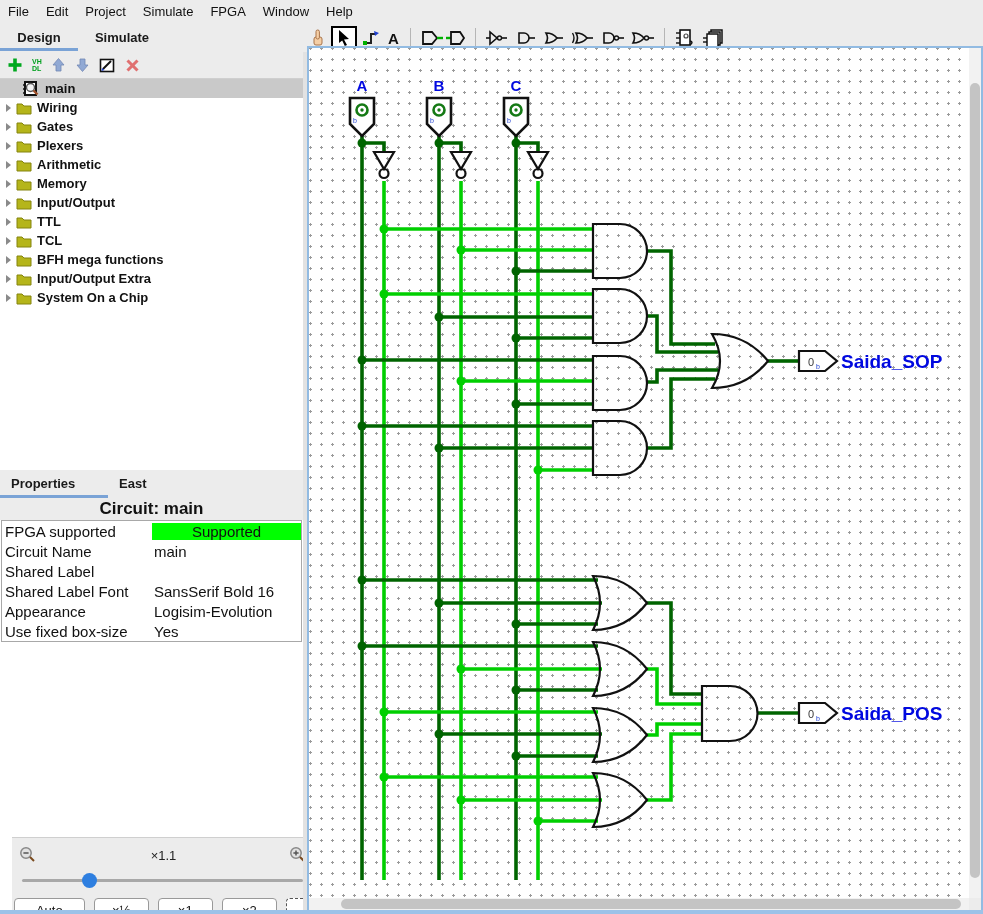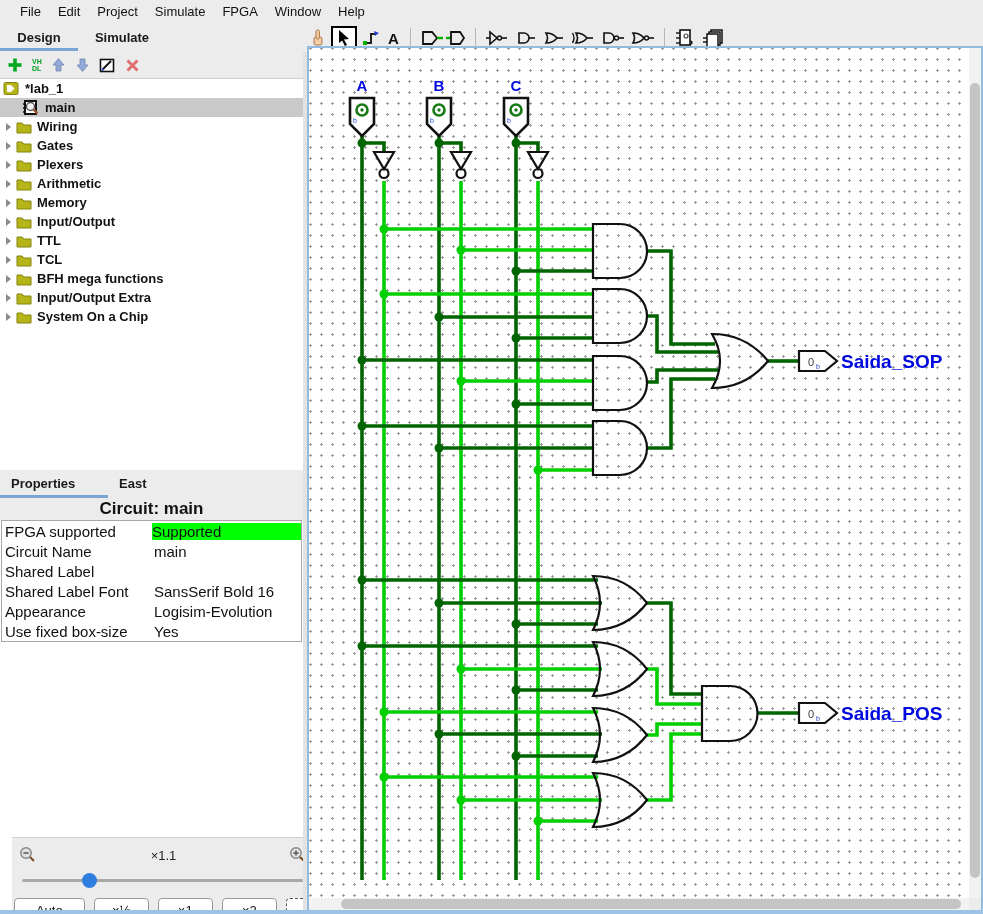--- a/index.html
+++ b/index.html
@@ -1,21 +1,21 @@
 <!DOCTYPE html>
 <html><head>
 <meta charset="utf-8">
 <style>
   * { box-sizing: border-box; }
   body { margin:0; font-family:"Liberation Sans", sans-serif; background:#fff; }
   #win { position:relative; width:983px; height:914px; background:#ececec; overflow:hidden; }
 
   
   .menubar { position:absolute; left:0; top:0; right:0; height:22px; background:#ececec;
-             display:flex; align-items:center; padding-left:20px; gap:17px; font-size:13px; color:#111; }
+             display:flex; align-items:center; padding-left:8px; gap:17px; font-size:13px; color:#111; }
   .menu-item { cursor:default; }
 
   
   .tabbar { position:absolute; left:0; top:22px; right:0; height:30px; background:#ececec; }
   .tab { position:absolute; top:3px; height:24px; display:flex; align-items:center; justify-content:center;
          font-weight:bold; font-size:13px; color:#1a1a1a; }
   #tab-design { left:0; width:78px; }
   #tab-simulate { left:80px; width:84px; }
   .tab-underline { position:absolute; left:0; bottom:1px; width:78px; height:3px; background:#7aa3d6; }
 
@@ -49,21 +49,21 @@
   #ptab-props { left:11px; }
   #ptab-state { left:119px; }
   .ptab-underline { position:absolute; left:0; bottom:0; width:108px; height:3px; background:#7aa3d6; }
   .circuit-header { position:absolute; left:0; top:446px; width:100%; height:22px; background:#ececec;
                     font-weight:bold; font-size:17px; color:#111; text-align:center; line-height:22px; }
   .attr-table { position:absolute; left:1px; top:468px; width:301px; background:#fff;
                 border:1px solid #a8a8a8; font-size:15px; color:#111; }
   .arow { display:flex; height:20px; align-items:center; }
   .acell-l { width:150px; padding-left:3px; overflow:hidden; white-space:nowrap; }
   .acell-r { flex:1; padding-left:2px; white-space:nowrap; }
-  .supported { background:#00ff00; text-align:left; padding-left:0; }
+  .supported { background:#00ff00; text-align:center; padding-left:0; }
   .attr-rest { position:absolute; left:1px; top:609px; width:301px; height:176px; background:#fff; }
 
   
   .zoom-area { position:absolute; left:12px; top:785px; width:100%; height:77px; background:#ececec; border-top:1px solid #cfcfcf; }
   .zoom-level { position:absolute; left:0; top:10px; width:100%; text-align:center; font-size:13px; color:#222; }
   .mag { position:absolute; top:8px; }
   .mag.minus { left:7px; } .mag.plus { right:9px; }
   .slider-track { position:absolute; left:10px; right:12px; top:41px; height:3px; background:#a8a8a8; border-radius:2px; }
   .slider-thumb { position:absolute; left:70px; top:35px; width:15px; height:15px; border-radius:50%; background:#2e7fe0; }
   .zoom-buttons { position:absolute; left:2px; top:60px; right:0; height:26px; display:flex; gap:9px; }
@@ -235,27 +235,20 @@
       </span>
       <span class="eicon">
         <svg width="15" height="15">
             <line x1="2.5" y1="2.5" x2="12.5" y2="12.5" stroke="#e07070" stroke-width="3"></line>
             <line x1="12.5" y1="2.5" x2="2.5" y2="12.5" stroke="#e07070" stroke-width="3"></line>
           </svg>
       </span>
     </div>
 
     <div class="tree">
-      <div class="trow" style="padding-left:3px;">
-        <svg width="17" height="15">
-            <rect x="1" y="1.5" width="14" height="12" rx="1.5" fill="#b5b51a" stroke="#84840e"></rect>
-            <polygon points="4,4 8,4 11.5,7.5 8,11 4,11" fill="#fff"></polygon>
-          </svg>
-        <span class="tlabel">*lab_1</span>
-      </div>
       <div class="trow sel" style="padding-left:22px;">
         <svg width="18" height="17">
             <rect x="3" y="2" width="11" height="13" fill="#fff" stroke="#111" stroke-width="2"></rect>
             <line x1="1" y1="5" x2="3" y2="5" stroke="#111" stroke-width="1.6"></line>
             <line x1="1" y1="9" x2="3" y2="9" stroke="#111" stroke-width="1.6"></line>
             <line x1="1" y1="13" x2="3" y2="13" stroke="#111" stroke-width="1.6"></line>
             <circle cx="8.5" cy="7.5" r="4" fill="#f4f4f4" stroke="#555" stroke-width="1.4"></circle>
             <line x1="11.5" y1="10.5" x2="15.5" y2="14.5" stroke="#a0522d" stroke-width="2.4"></line>
           </svg>
         <span class="tlabel">main</span>

